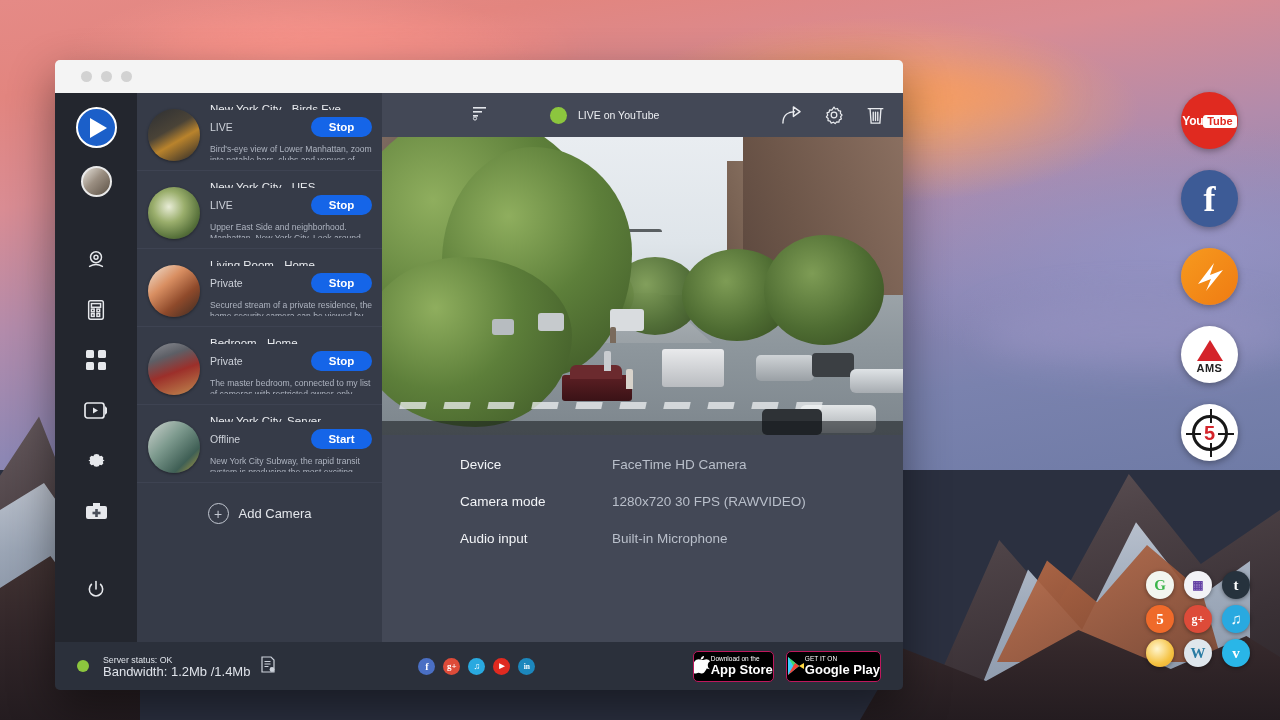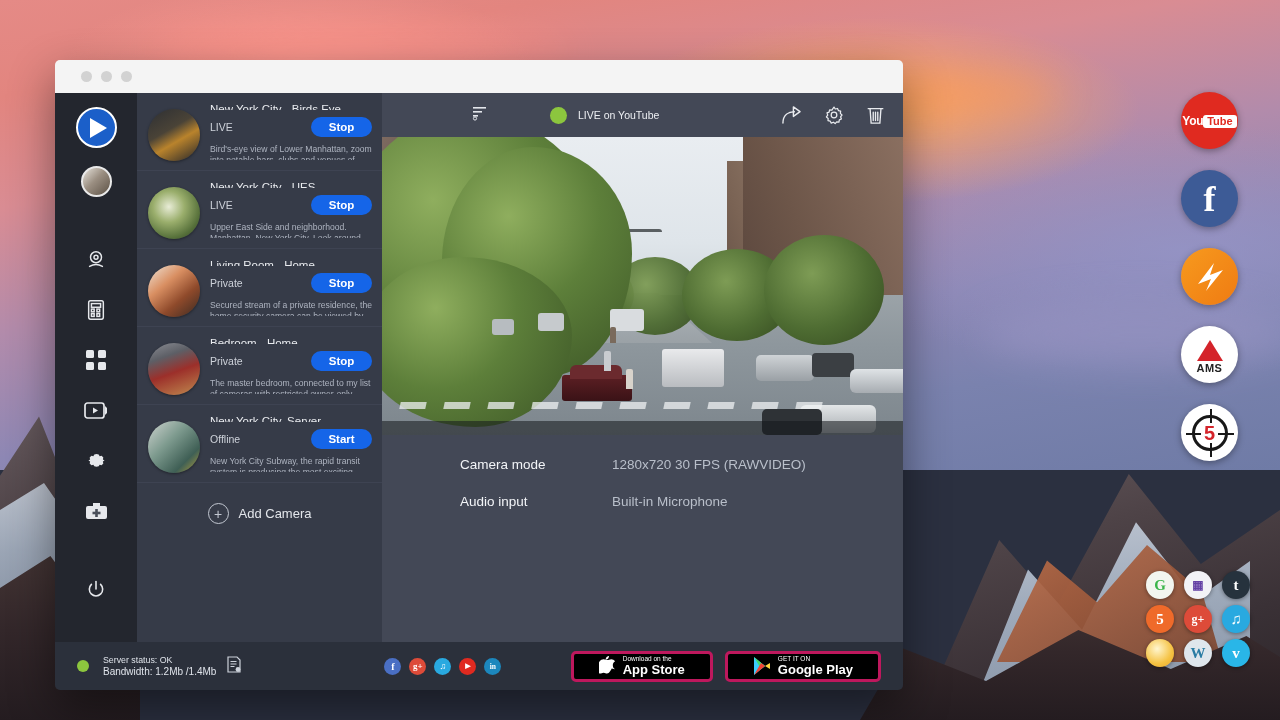--- a/index.html
+++ b/index.html
@@ -287,22 +287,22 @@
   #status-text { color: #dfe3ea; font-size: 8.8px; line-height: 11px; }
   #status-doc { color: #cdd2db; margin-left: -4px; }
   #status-social { display: flex; gap: 8px; margin-left: 128px; }
   .ss {
     width: 17px; height: 17px; border-radius: 50%; display: flex;
     align-items: center; justify-content: center; color: #fff;
     font-size: 10px; font-weight: bold; font-family: "Liberation Serif", serif;
   }
   #stores { margin-left: auto; display: flex; gap: 12px; }
   .store-btn {
-    background: #000; border: 3px solid #be185d; border-radius: 5px;
-    height: 31px; padding: 0 25px; display: flex; align-items: center; gap: 7px;
+    background: #000; border: 1px solid #be185d; border-radius: 5px;
+    height: 31px; padding: 0 0; display: flex; align-items: center; 
     cursor: pointer;
   }
   .store-txt-small { color: #fff; font-size: 6.5px; line-height: 8px; }
   .store-txt-big { color: #fff; font-size: 13px; line-height: 14px; font-weight: bold; }
 </style>
 </head>
 <body>
 
 <div id="desktop">
   <div class="sky"></div>
@@ -584,36 +584,40 @@
         <div class="v-cross" style="left:282px;width:26px;"></div>
         <div class="v-cross" style="left:326px;width:26px;"></div>
         <div class="v-cross" style="left:370px;width:26px;"></div>
         <div class="v-cross" style="left:414px;width:26px;"></div>
         <div class="v-shadowstrip"></div>
       </div>
 
       <div id="lower">
 
         <div class="detail-row">
+          <div class="detail-label">Device</div>
+          <div class="detail-value">FaceTime HD Camera</div>
+        </div>
+        <div class="detail-row">
           <div class="detail-label">Camera mode</div>
           <div class="detail-value">1280x720 30 FPS (RAWVIDEO)</div>
         </div>
         <div class="detail-row">
           <div class="detail-label">Audio input</div>
           <div class="detail-value">Built-in Microphone</div>
         </div>
       </div>
     </div>
   </div>
 
   <div id="statusbar">
     <div id="status-dot"></div>
     <div>
       <div id="status-text">Server status: OK</div>
-      <div id="status-text" style="color:#dfe3ea;font-size:10px;line-height:11px;">Bandwidth: 1.2Mb /1.4Mb</div>
+      <div id="status-text" style="color:#dfe3ea;font-size:13px;line-height:11px;">Bandwidth: 1.2Mb /1.4Mb</div>
     </div>
     <div id="status-doc">
       <svg width="16" height="17" viewBox="0 0 16 17" fill="none" stroke="#cdd2db" stroke-width="1.2">
         <path d="M2 1 h9 l3 3 v12 H2 Z"></path>
         <path d="M4.5 5.5 h6 M4.5 8 h6 M4.5 10.5 h4"></path>
         <circle cx="12" cy="13.5" r="2.4" fill="#cdd2db" stroke="none"></circle>
       </svg>
     </div>
 
     <div id="status-social">

